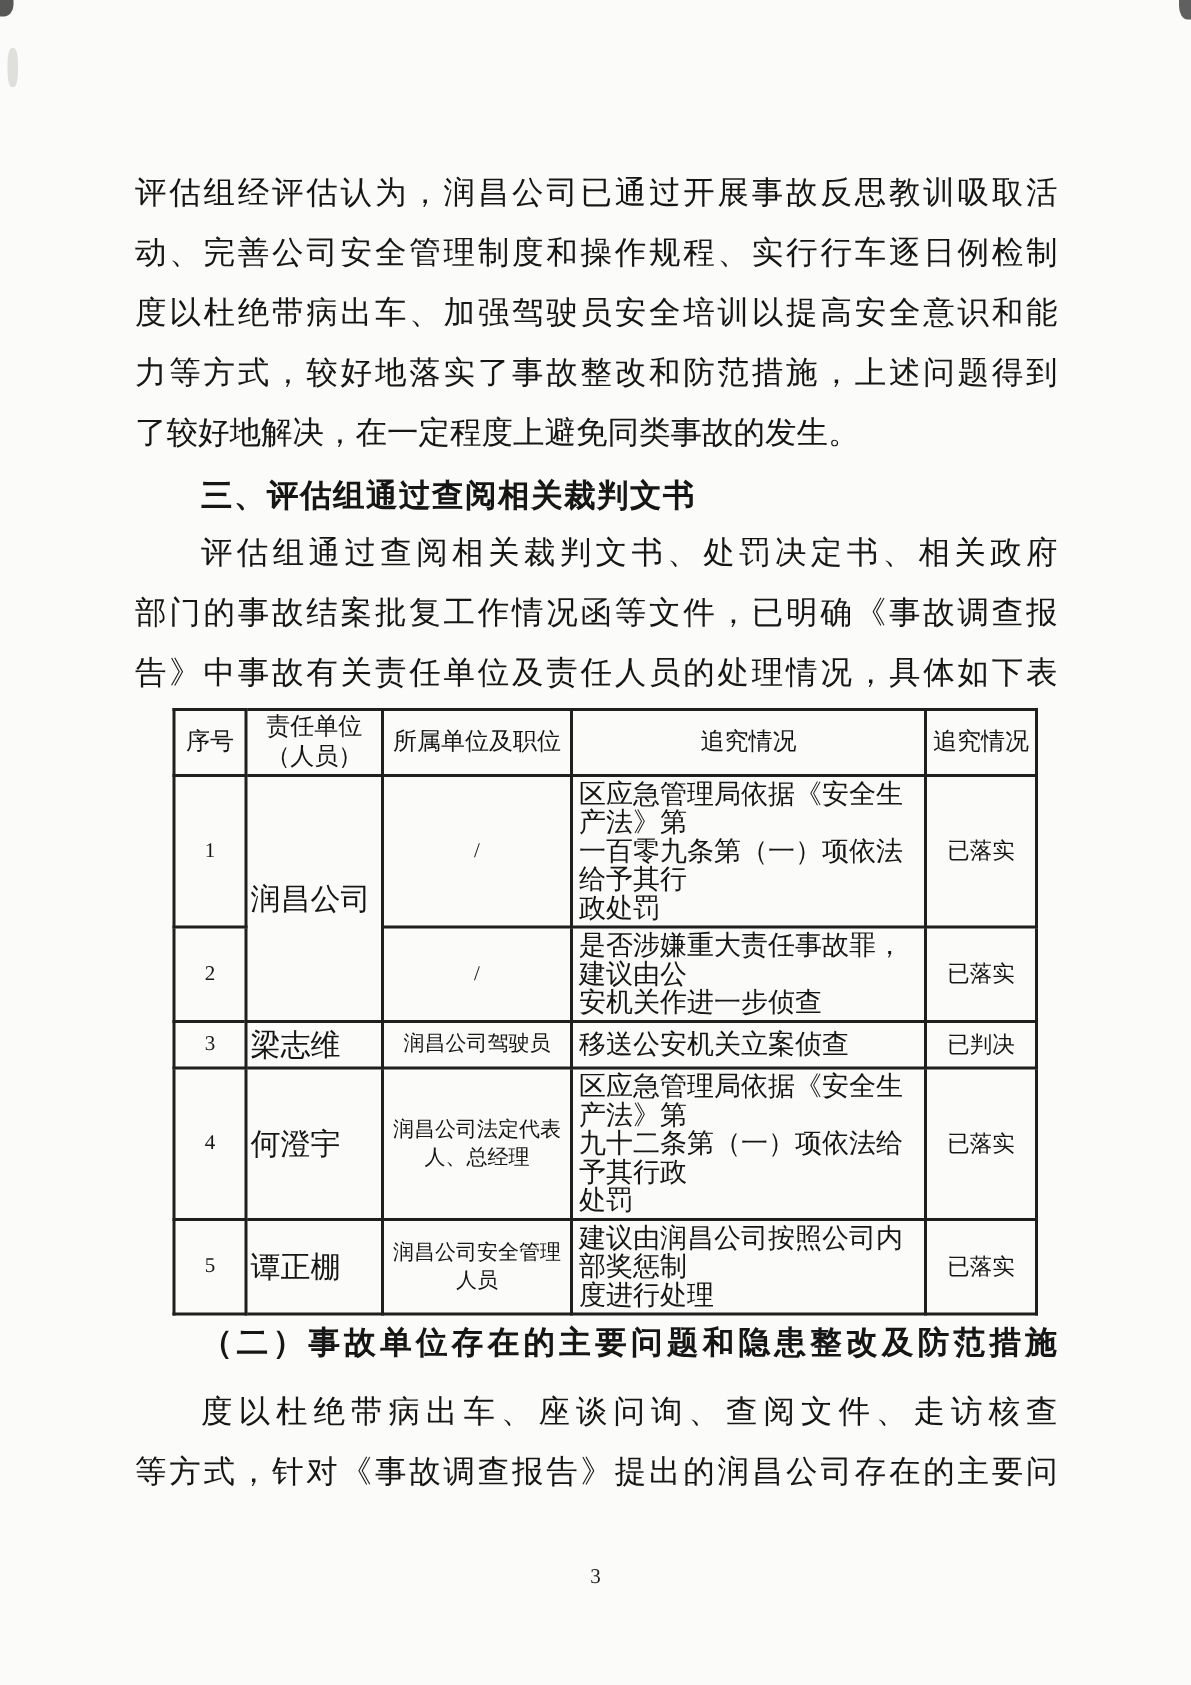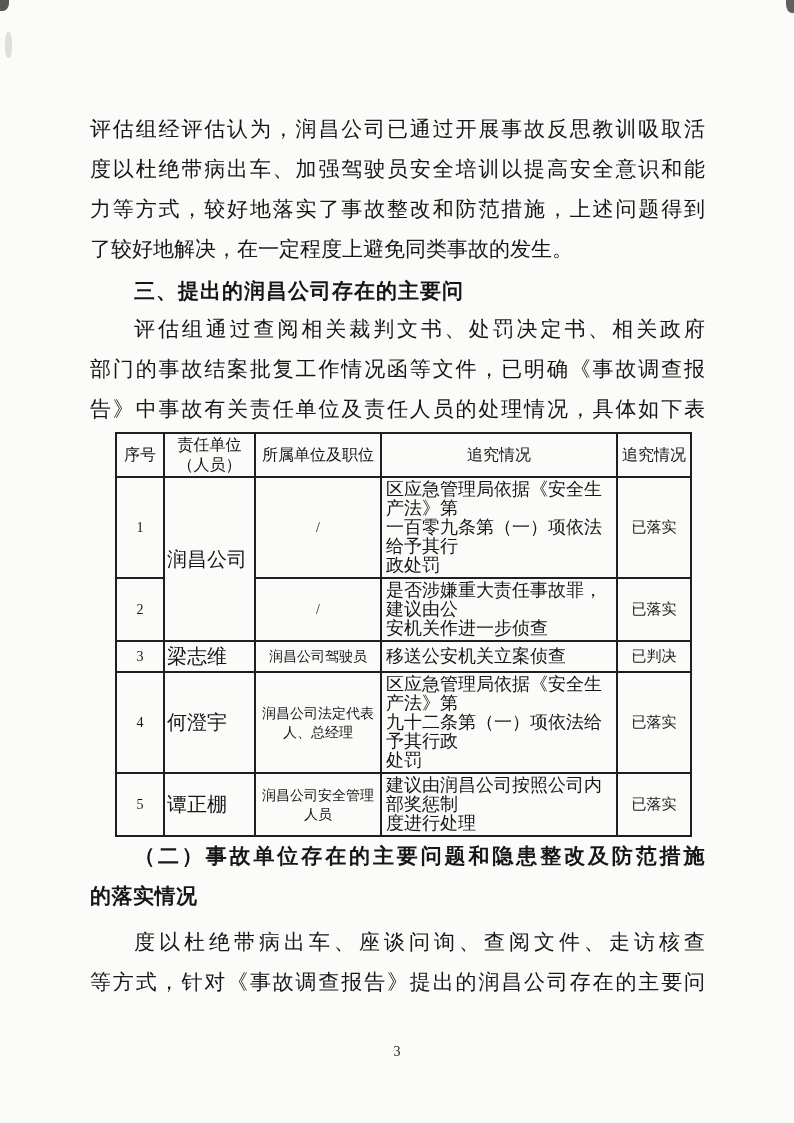--- a/index.html
+++ b/index.html
@@ -42,21 +42,21 @@
   table.resp{
     border-collapse:collapse;table-layout:fixed;
     width:575px;margin-left:25px;
     margin-top:1px;margin-bottom:1px;
   }
   .resp th,.resp td{
     border:2px solid #1f1f1f;
     white-space:pre-line;overflow:hidden;
     vertical-align:middle;padding:1px 2px;
   }
-  .resp thead tr{height:44px;}
+  .resp thead tr{height:44px;font-family:Liberation Mono, monospace;}
   .resp tbody tr:nth-child(1){height:60px;}
   .resp tbody tr:nth-child(2){height:40px;}
   .resp tbody tr:nth-child(3){height:28px;}
   .resp tbody tr:nth-child(4){height:58px;}
   .resp tbody tr:nth-child(5){height:42px;}
   .resp th{font-weight:normal;font-size:16px;line-height:20px;text-align:center;}
   .resp .col-seq{text-align:center;font-size:14px;}
   .resp .col-unit{text-align:left;font-size:20px;}
   .resp .col-position{text-align:center;font-size:14px;line-height:19px;}
   .resp .col-content{text-align:left;font-size:18px;line-height:19px;padding:2px 4px;}
@@ -74,26 +74,27 @@
 <div class="page">
 
   <div class="speck speck-tl"></div>
   <div class="speck speck-tr"></div>
   <div class="smear-left"></div>
 
   <div class="content">
 
     <div>
         <div class="tline">评估组经评估认为，润昌公司已通过开展事故反思教训吸取活</div>
+        <div class="tline">动、完善公司安全管理制度和操作规程、实行行车逐日例检制</div>
         <div class="tline">度以杜绝带病出车、加强驾驶员安全培训以提高安全意识和能</div>
         <div class="tline">力等方式，较好地落实了事故整改和防范措施，上述问题得到</div>
         <div class="tline noj">了较好地解决，在一定程度上避免同类事故的发生。</div>
       </div>
 
-    <div class="heading-sans">三、提出的润昌公司存在的主要问</div>
+    <div class="heading-sans">三、评估组通过查阅相关裁判文书</div>
 
 
     <div>
         <div class="tline indent">评估组通过查阅相关裁判文书、处罚决定书、相关政府</div>
         <div class="tline">部门的事故结案批复工作情况函等文件，已明确《事故调查报</div>
         <div class="tline">告》中事故有关责任单位及责任人员的处理情况，具体如下表</div>
       </div>
 
     <table class="resp">
       <colgroup>
@@ -154,21 +155,20 @@
 人员</td>
             <td class="col-content">建议由润昌公司按照公司内部奖惩制
 度进行处理</td>
             <td class="col-status">已落实</td>
           </tr>
         </tbody>
     </table>
 
     <div class="heading-serif">
         <div class="tline indent">（二）事故单位存在的主要问题和隐患整改及防范措施</div>
-        <div class="tline noj">的落实情况</div>
       </div>
 
     <div class="sp6"></div>
 
     <div>
         <div class="tline indent">度以杜绝带病出车、座谈问询、查阅文件、走访核查</div>
         <div class="tline">等方式，针对《事故调查报告》提出的润昌公司存在的主要问</div>
       </div>
 
   </div>

